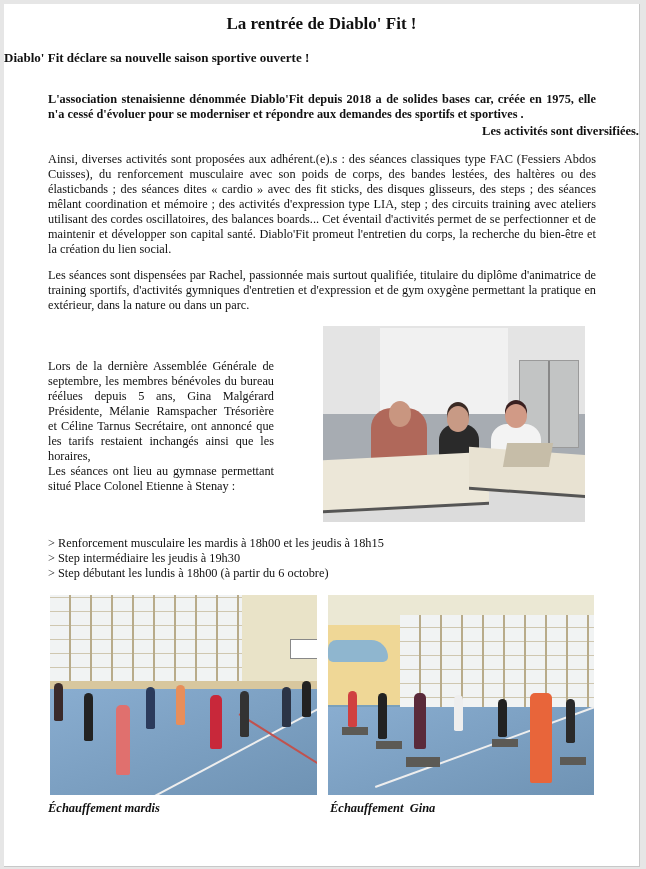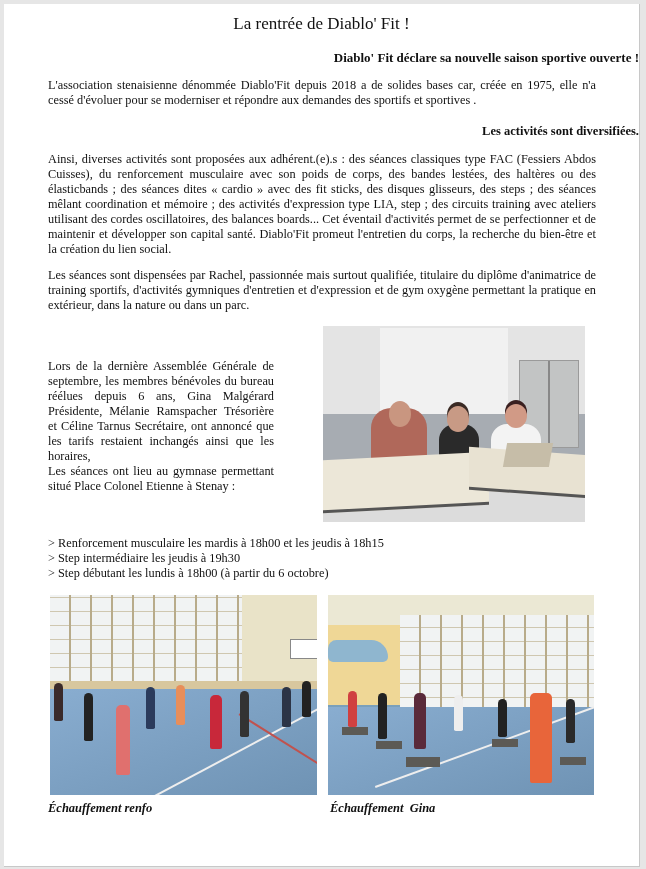--- a/index.html
+++ b/index.html
@@ -16,34 +16,34 @@
       left: 4px; top: 4px;
       width: 635px; height: 862px;
       background: #ffffff;
       border-right: 1px solid #c8c8c8;
       border-bottom: 1px solid #c8c8c8;
     }
     .abs { position: absolute; }
     .title {
       left: 0; width: 635px; top: 10px;
       text-align: center;
-      font-weight: normal; font-size: 17px;
+      font-weight: bold; font-size: 17px;
     }
     .subtitle {
       left: 0; width: 635px; top: 46px;
-      text-align: right;
+      text-align: left;
       font-weight: bold; font-size: 13px;
     }
     .para {
       left: 44px; width: 548px;
       font-size: 12.3px; line-height: 15px;
       text-align: justify;
       margin: 0;
     }
-    .p1 { top: 74px; }
+    .p1 { top: 88px; font-weight: bold; }
     .heading2 {
       left: 0; width: 635px; top: 120px;
       text-align: right; font-weight: bold; font-size: 12.5px;
     }
     .p2 { top: 148px; }
     .p3 { top: 264px; }
     .p4 {
       left: 44px; width: 226px; top: 355px;
       font-size: 12.3px; line-height: 15px; text-align: justify; margin: 0;
     }
@@ -115,21 +115,21 @@
 
   <p class="abs para p1">L'association stenaisienne dénommée Diablo'Fit depuis 2018 a de solides bases car, créée en 1975, elle n'a cessé d'évoluer pour se moderniser et répondre aux demandes des sportifs et sportives .</p>
 
   <div class="abs heading2">Les activités sont diversifiées.</div>
 
   <p class="abs para p2">Ainsi, diverses activités sont proposées aux adhérent.(e).s : des séances classiques type FAC (Fessiers Abdos Cuisses), du renforcement musculaire avec son poids de corps, des bandes lestées, des haltères ou des élasticbands ; des séances dites « cardio » avec des fit sticks, des disques glisseurs, des steps ; des séances mêlant coordination et mémoire ; des activités d'expression type LIA, step ; des circuits training avec ateliers utilisant des cordes oscillatoires, des balances boards... Cet éventail d'activités permet de se perfectionner et de maintenir et développer son capital santé.  Diablo'Fit promeut l'entretien du corps, la recherche du bien-être et la création du lien social.</p>
 
   <p class="abs para p3">Les séances sont dispensées par Rachel, passionnée mais surtout qualifiée, titulaire du diplôme d'animatrice de training sportifs, d'activités gymniques d'entretien et d'expression et de gym oxygène permettant la pratique en extérieur, dans la nature ou dans un parc.</p>
 
   <p class="abs p4">
-    <span>Lors de la dernière Assemblée Générale de septembre, les membres bénévoles du bureau réélues depuis 6 ans, Gina Malgérard Présidente, Mélanie Ramspacher Trésorière et Céline Tarnus Secrétaire, ont annoncé que les tarifs restaient inchangés ainsi que les horaires,</span><br>
+    <span>Lors de la dernière Assemblée Générale de septembre, les membres bénévoles du bureau réélues depuis 5 ans, Gina Malgérard Présidente, Mélanie Ramspacher Trésorière et Céline Tarnus Secrétaire, ont annoncé que les tarifs restaient inchangés ainsi que les horaires,</span><br>
     <span>Les séances ont lieu au gymnase permettant situé Place Colonel Etienne à Stenay :</span>
   </p>
 
   <div class="abs photo meet" title="Trois membres du bureau assises à une table">
     <div class="wall"></div>
     <div class="screen"></div>
     <div class="panel"></div>
     <div class="door"></div>
     <div class="p-a"></div>
       <div class="h-a"></div>
@@ -181,16 +181,16 @@
     <div class="person" style="left:170px; top:104px; height:38px; background:#222;"></div>
     <div class="person" style="left:202px; top:98px; height:90px; width:22px; background:#e8653a;"></div>
     <div class="person" style="left:238px; top:104px; height:44px; background:#2a2a2a;"></div>
     <div class="step" style="left:14px; top:132px;"></div>
     <div class="step" style="left:48px; top:146px;"></div>
     <div class="step" style="left:78px; top:162px; width:34px; height:10px;"></div>
     <div class="step" style="left:164px; top:144px;"></div>
     <div class="step" style="left:232px; top:162px;"></div>
   </div>
 
-  <div class="abs caption" style="left:44px;">Échauffement renfo</div>
+  <div class="abs caption" style="left:44px;">Échauffement mardis</div>
   <div class="abs caption" style="left:326px; white-space:pre;">Échauffement  Gina</div>
 
 </div>
 
 </body></html>

